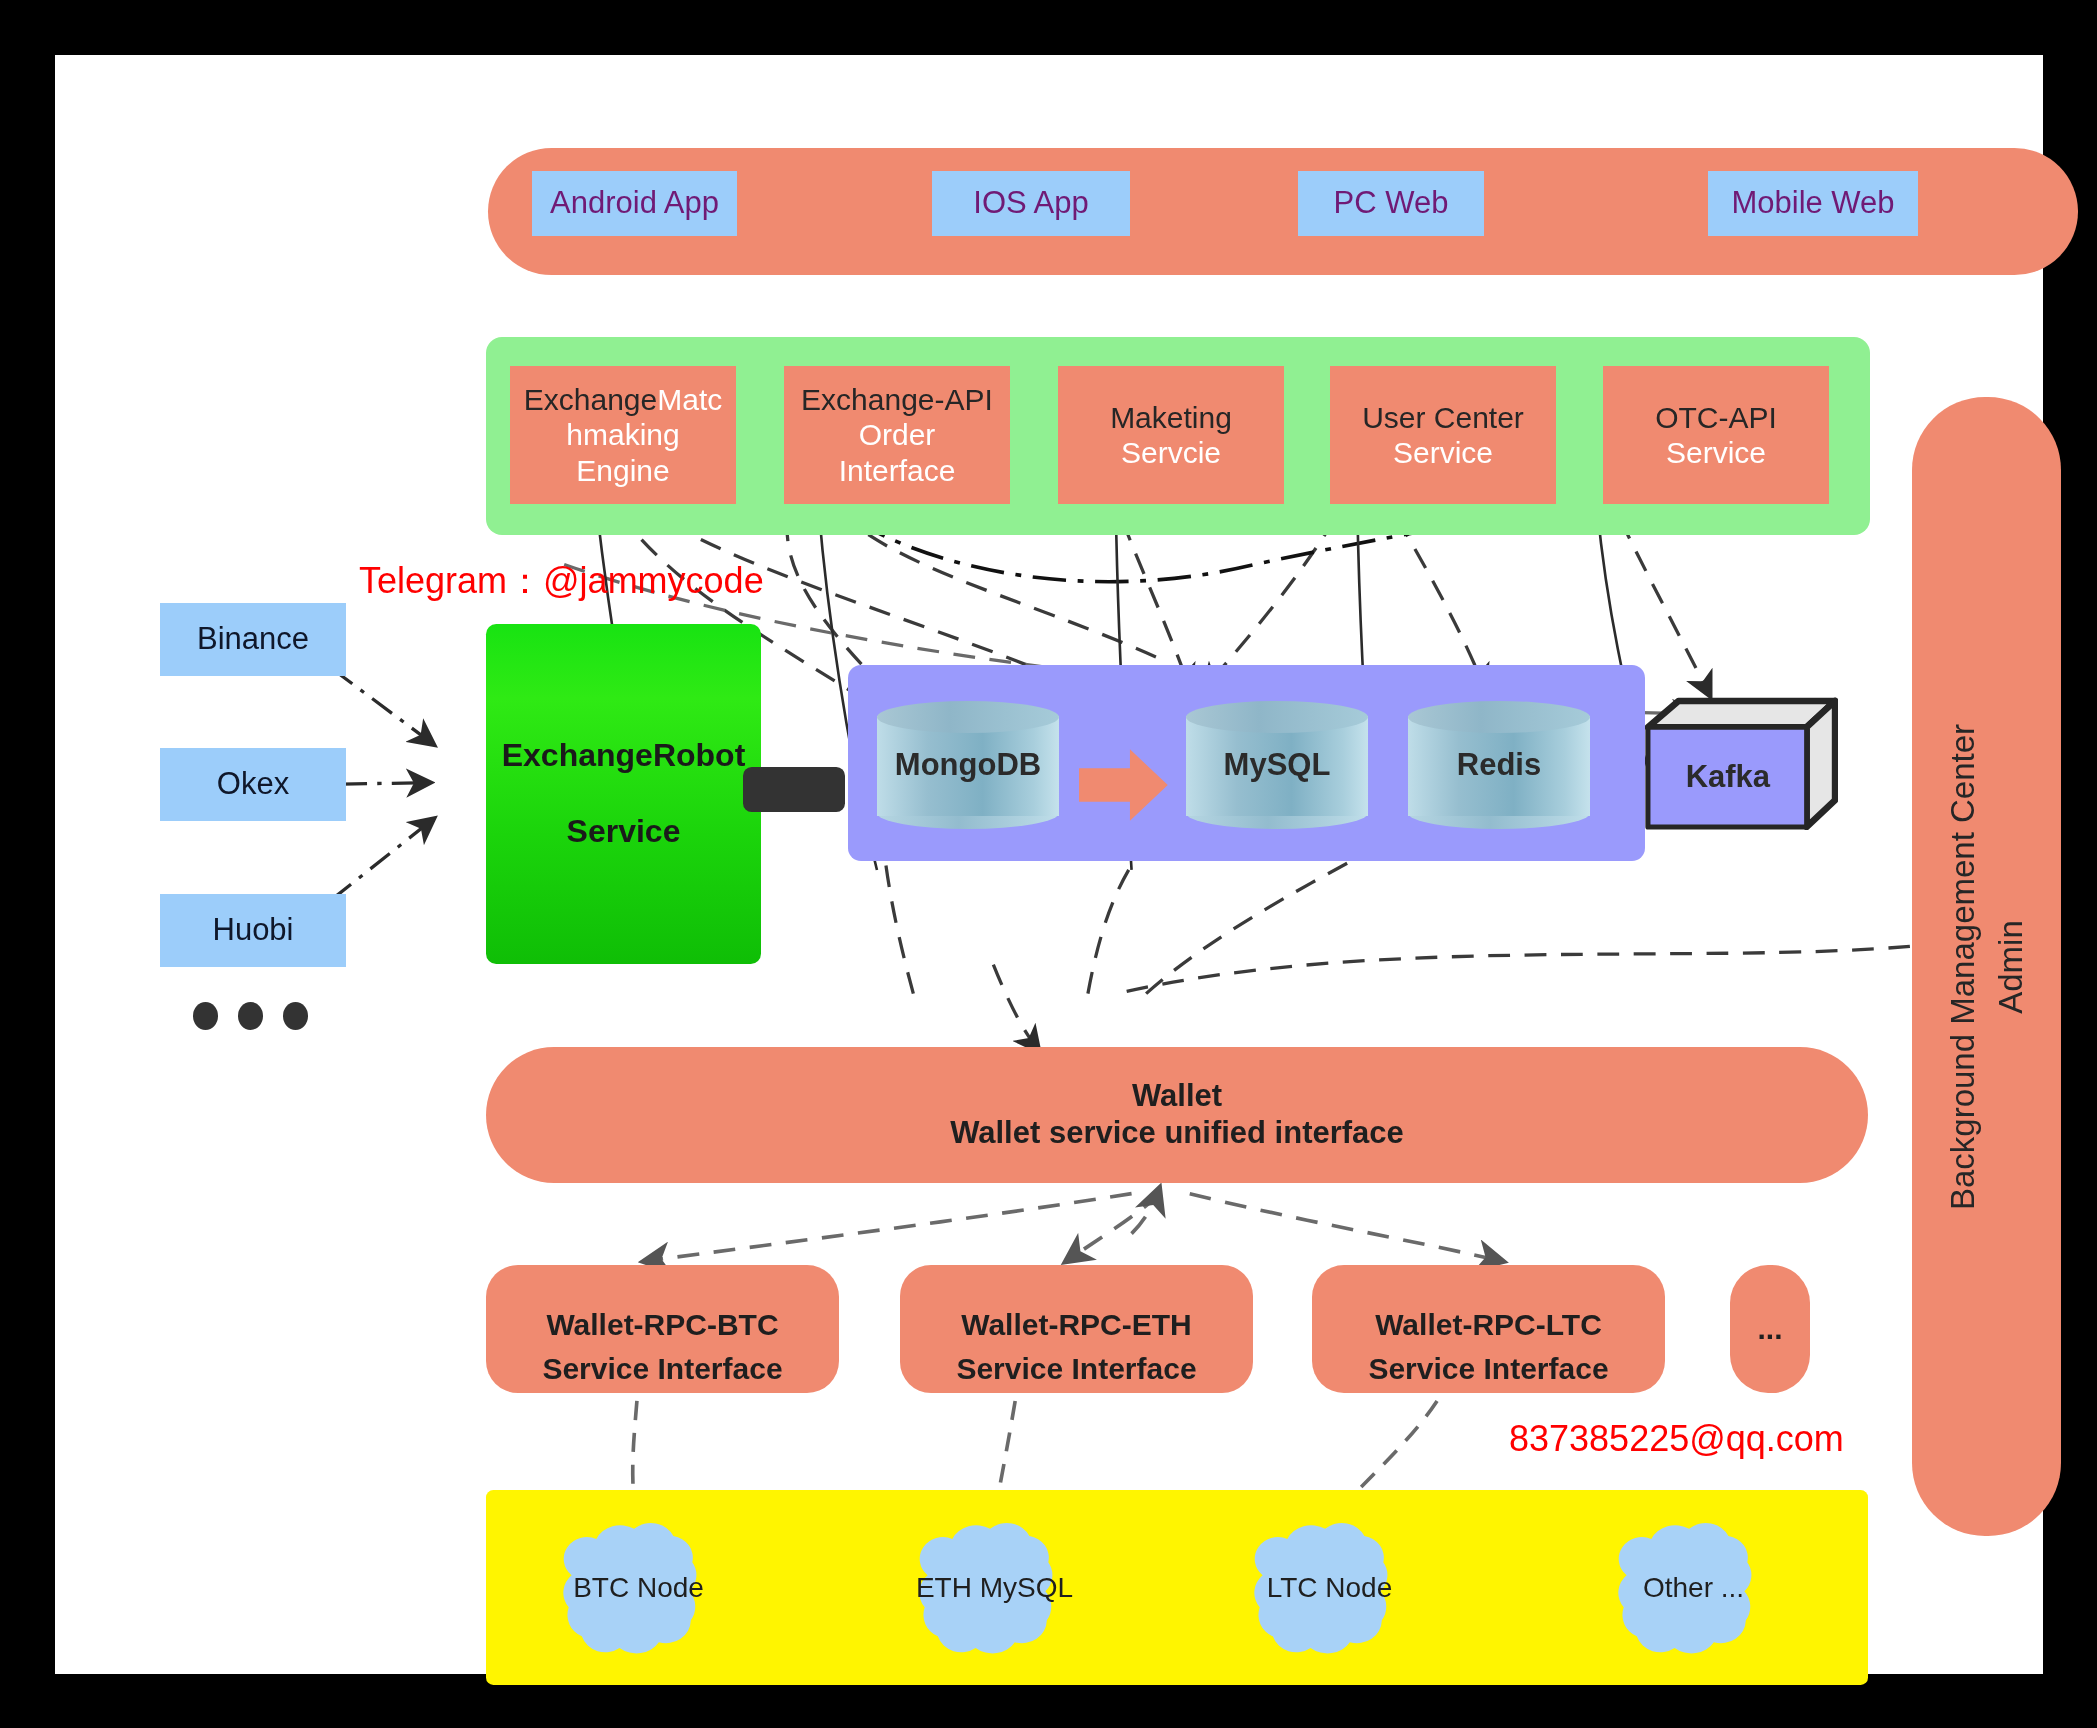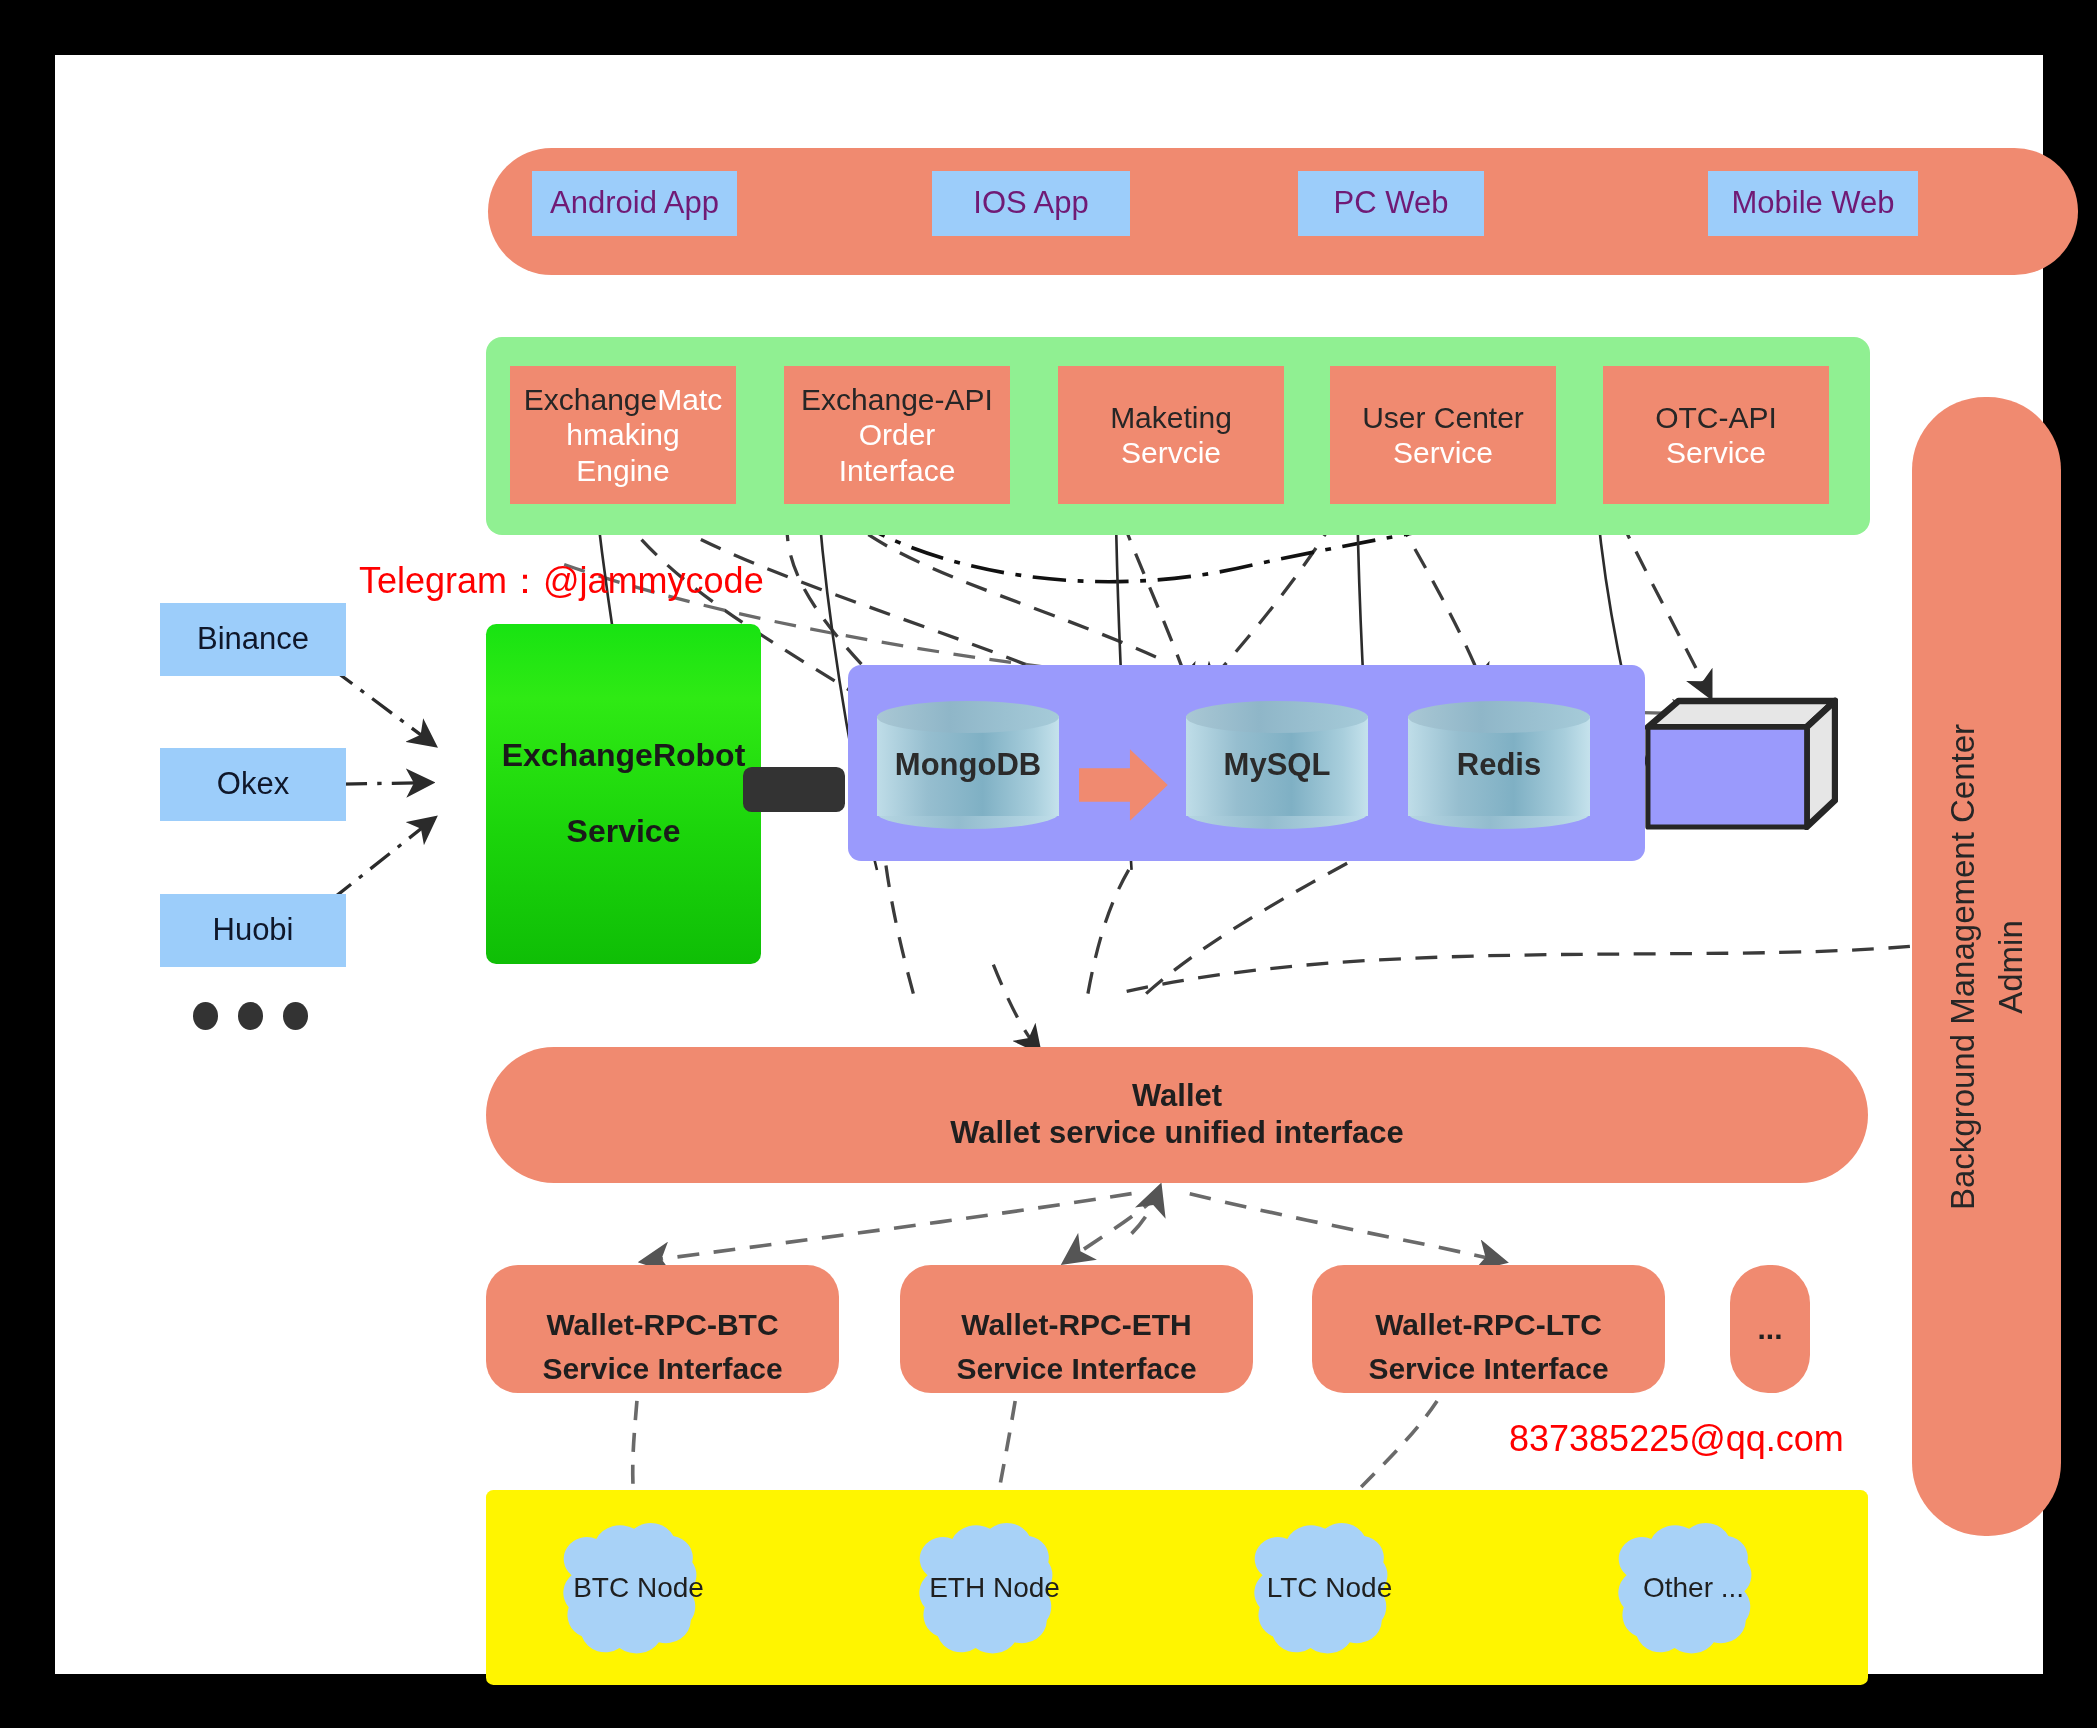--- a/index.html
+++ b/index.html
@@ -349,20 +349,21 @@
         <div class="cyl-top"></div>
       <div class="cyl-label">Redis</div>
     </div>
 
     <div class="abs" id="kafka">
       <svg width="193" height="135" viewBox="0 0 265 185">
         <path d="M4,44 L46,8 L261,8 L222,44 Z" fill="#E6E6E6" stroke="#262626" stroke-width="9" stroke-linejoin="round"></path>
         <path d="M222,44 L261,8 L261,144 L222,181 Z" fill="#E6E6E6" stroke="#262626" stroke-width="9" stroke-linejoin="round"></path>
         <path d="M4,44 L222,44 L222,181 L4,181 Z" fill="#9A9AFC" stroke="#262626" stroke-width="7" stroke-linejoin="round"></path>
       </svg>
+      <div id="kafka-label">Kafka</div>
     </div>
 
     <div class="abs" id="admin">
       <div id="admin-text">
         <span>Admin</span>
         <span>Background Management Center</span>
       </div>
     </div>
 
     <div class="abs ctext" id="wallet">
@@ -392,21 +393,21 @@
       <svg width="189" height="142" viewBox="0 0 260 195">
         <path d="M72,30 a36,32 0 0 1 52,-14 a34,30 0 0 1 54,10 a32,30 0 0 1 26,36 a34,32 0 0 1 -4,40 a32,32 0 0 1 2,40 a34,32 0 0 1 -44,30 a36,32 0 0 1 -54,8 a34,32 0 0 1 -52,-16 a32,32 0 0 1 -18,-40 a34,32 0 0 1 4,-44 a32,30 0 0 1 34,-50 Z" fill="#A8D2F7"></path>
       </svg>
       <div class="cloud-label">BTC Node</div>
     </div>
 
     <div class="abs cloud" style="left:845px;">
       <svg width="189" height="142" viewBox="0 0 260 195">
         <path d="M72,30 a36,32 0 0 1 52,-14 a34,30 0 0 1 54,10 a32,30 0 0 1 26,36 a34,32 0 0 1 -4,40 a32,32 0 0 1 2,40 a34,32 0 0 1 -44,30 a36,32 0 0 1 -54,8 a34,32 0 0 1 -52,-16 a32,32 0 0 1 -18,-40 a34,32 0 0 1 4,-44 a32,30 0 0 1 34,-50 Z" fill="#A8D2F7"></path>
       </svg>
-      <div class="cloud-label">ETH Node</div>
+      <div class="cloud-label">ETH MySQL</div>
     </div>
 
     <div class="abs cloud" style="left:1180px;">
       <svg width="189" height="142" viewBox="0 0 260 195">
         <path d="M72,30 a36,32 0 0 1 52,-14 a34,30 0 0 1 54,10 a32,30 0 0 1 26,36 a34,32 0 0 1 -4,40 a32,32 0 0 1 2,40 a34,32 0 0 1 -44,30 a36,32 0 0 1 -54,8 a34,32 0 0 1 -52,-16 a32,32 0 0 1 -18,-40 a34,32 0 0 1 4,-44 a32,30 0 0 1 34,-50 Z" fill="#A8D2F7"></path>
       </svg>
       <div class="cloud-label">LTC Node</div>
     </div>
 
     <div class="abs cloud" style="left:1544px;">

